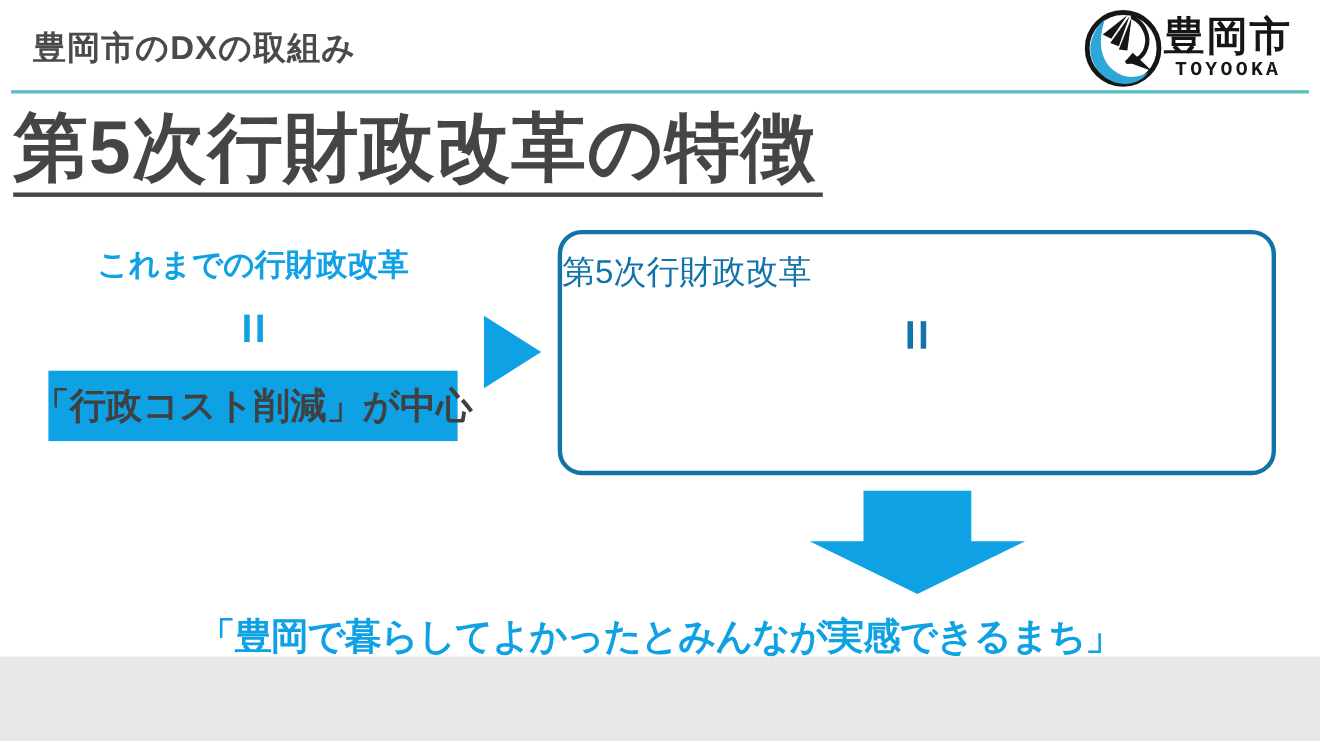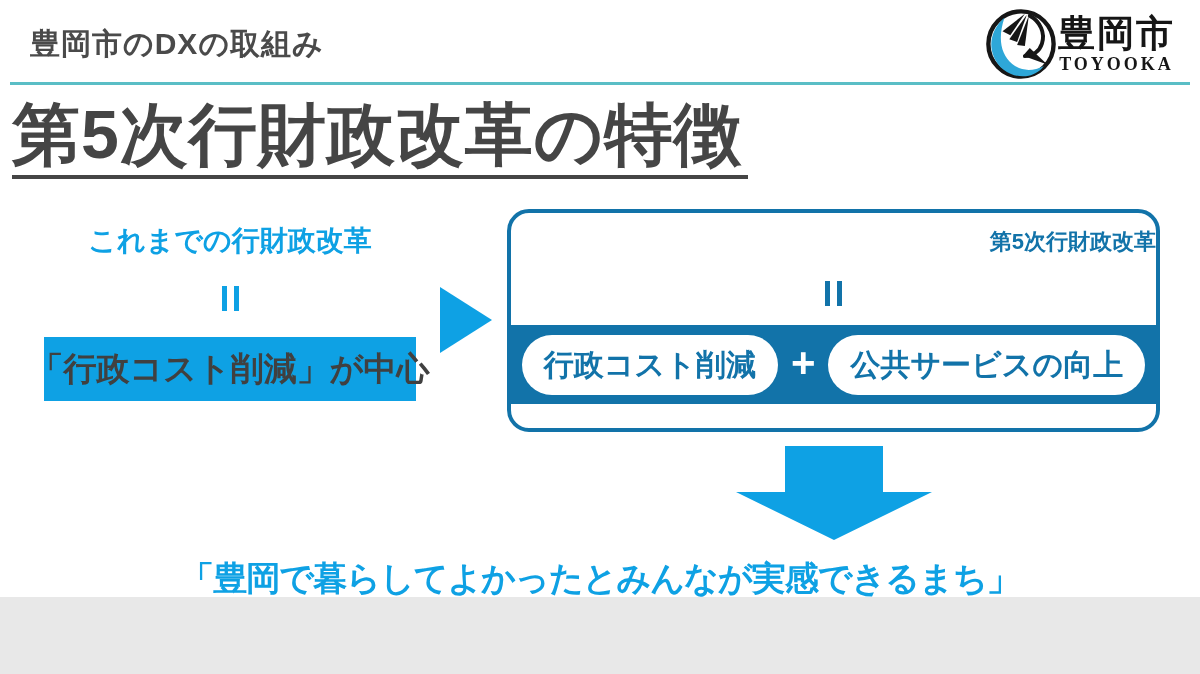--- a/index.html
+++ b/index.html
@@ -32,21 +32,21 @@
   .logo{
     position:absolute;left:984px;top:6px;height:76px;
     display:flex;align-items:center;
   }
   .logo-text{display:flex;flex-direction:column;align-items:center;line-height:1;}
   .logo-city{
     font-family:"Liberation Serif","DejaVu Serif",serif;
     font-size:37px;font-weight:600;color:#161616;letter-spacing:2px;white-space:nowrap;
   }
   .logo-romaji{
-    font-family:Liberation Serif, serif;
+    font-family:Liberation Mono, monospace;
     font-size:18px;font-weight:600;color:#161616;letter-spacing:3px;margin-top:3px;white-space:nowrap;
   }
 
   
   .page-title{
     position:absolute;left:12px;top:96px;
     font-size:68px;font-weight:bold;color:var(--title-gray);
     line-height:1.12;display:inline-block;
     border-bottom:4px solid var(--title-gray);
     padding:0 6px 3px 0;white-space:nowrap;letter-spacing:1px;
@@ -73,21 +73,21 @@
     border-top:33px solid transparent;border-bottom:33px solid transparent;
     border-left:52px solid var(--bright-blue);
   }
 
   
   .after-box{
     position:absolute;left:507px;top:209px;width:653px;height:223px;
     border:4px solid var(--dark-blue);border-radius:22px;background:#ffffff;
   }
   .after-title{
-    margin-top:14px;text-align:right;font-size:22px;font-weight:bold;
+    margin-top:14px;text-align:left;font-size:30px;font-weight:normal;
     color:var(--dark-blue);white-space:nowrap;
   }
   .after-box .equals{margin-top:24px;}
   .band{
     position:absolute;left:0;right:0;top:112px;height:79px;
     background:var(--dark-blue);
     display:flex;align-items:center;justify-content:center;gap:13px;
   }
   .pill{
     background:#ffffff;color:var(--dark-blue);
@@ -157,25 +157,20 @@
     </div>
 
     <div class="arrow-right"></div>
 
     <div class="after-box">
       <div class="after-title">第5次行財政改革</div>
       <div class="equals dark">
         <span class="bar"></span>
         <span class="bar"></span>
       </div>
-      <div class="band">
-        <span class="pill">行政コスト削減</span>
-        <span class="plus">+</span>
-        <span class="pill">公共サービスの向上</span>
-      </div>
     </div>
 
     <div class="arrow-down">
       <svg width="196" height="94" viewBox="0 0 196 94" aria-hidden="true">
         <polygon points="49,0 147,0 147,46 196,46 98,94 0,46 49,46" fill="#0EA1E4" style="fill:var(--bright-blue)"></polygon>
       </svg>
     </div>
 
   </section>
 

